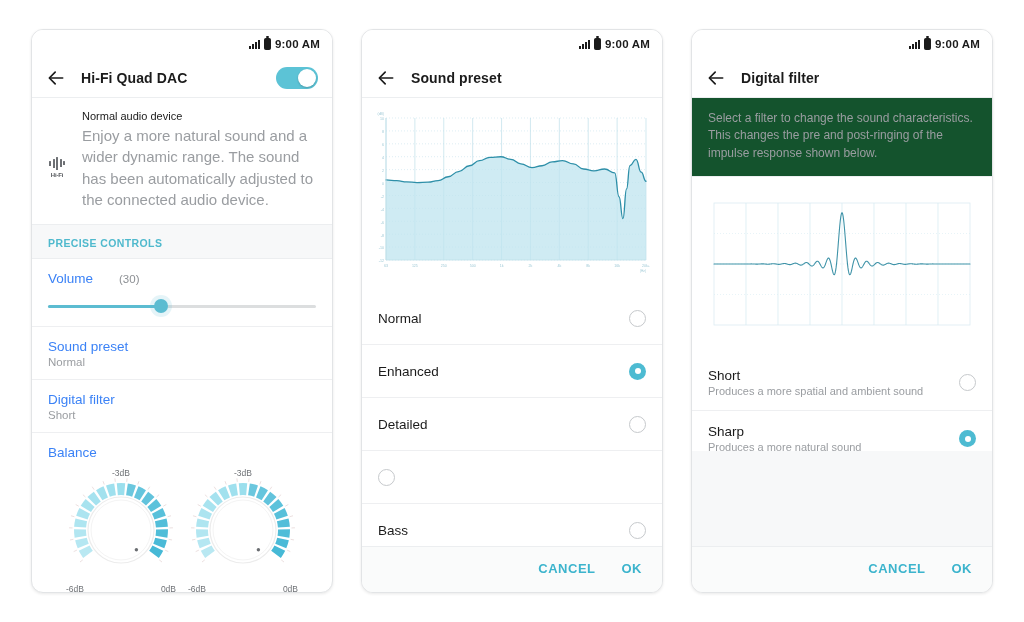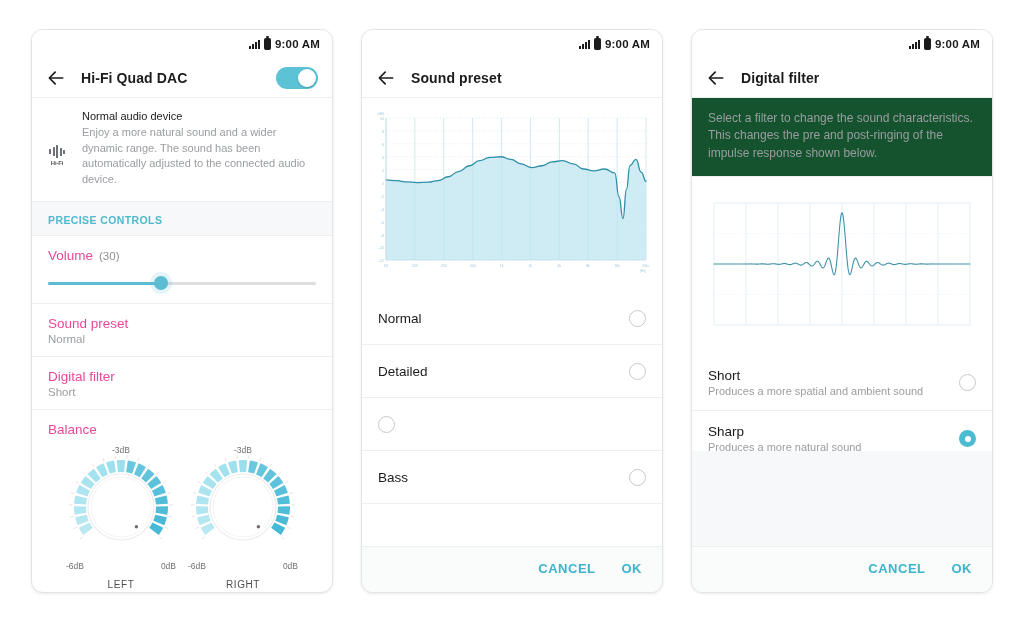--- a/index.html
+++ b/index.html
@@ -69,33 +69,33 @@
   .hifi-bars { display:flex; align-items:center; gap:1.5px; height:13px; }
   .hifi-bars i { width:2px; background:#6d7074; display:block; border-radius:.5px; }
   .hifi-bars i:nth-child(1){height:5px;}
   .hifi-bars i:nth-child(2){height:9px;}
   .hifi-bars i:nth-child(3){height:13px;}
   .hifi-bars i:nth-child(4){height:8px;}
   .hifi-bars i:nth-child(5){height:4px;}
   .hifi-label { font-size:6px; font-weight:700; color:#55585c; margin-top:2px; letter-spacing:-.2px; }
   .device-text { flex:1; }
   .device-title { font-size:11px; color:#1b1b1b; margin-bottom:3px; }
-  .device-desc { font-size:11px; line-height:1.42; color:#9a9da1; }
+  .device-desc { font-size:15px; line-height:1.42; color:#9a9da1; }
 
   .section-head {
     padding:12px 16px 9px;
     font-size:10.5px; font-weight:600; color:#4fb9cd; letter-spacing:.4px;
     background:#f7f8f9; border-bottom:1px solid #eceef0;
   }
 
   .row { padding:12px 16px 11px; border-bottom:1px solid #eeeff1; }
-  .row-title { font-size:13.5px; color:#ec4899; }
+  .row-title { font-size:13.5px; color:#3b82f6; }
   .row-sub { font-size:11.5px; color:#9a9da1; margin-top:2px; }
   .vol-head { display:flex; align-items:baseline; gap:6px; }
-  .vol-count { font-size:11.5px; color:#8d9094; }
+  .vol-count { font-size:11.5px; color:#8d9094;margin-left:20px; }
 
   .slider { position:relative; height:18px; margin-top:11px; display:flex; align-items:center; }
   .slider .track { position:absolute; left:0; right:0; height:3px; background:#dcdedf; border-radius:2px; }
   .slider .fill { position:absolute; left:0; height:3px; background:#5cbcd1; border-radius:2px; width:42%; }
   .slider .thumb {
     position:absolute; left:42%; transform:translateX(-50%);
     width:14px; height:14px; border-radius:50%; background:#5cbcd1;
     box-shadow:0 0 0 4px rgba(92,188,209,.16);
   }
 
@@ -402,20 +402,26 @@
 
     <div class="opt-list" id="preset-list">
         <div class="opt">
           <div class="opt-text">
             <div class="opt-label">Normal</div>
           </div>
           <span class="radio"></span>
         </div>
         <div class="opt">
           <div class="opt-text">
+            <div class="opt-label">Enhanced</div>
+          </div>
+          <span class="radio on"></span>
+        </div>
+        <div class="opt">
+          <div class="opt-text">
             <div class="opt-label">Detailed</div>
           </div>
           <span class="radio"></span>
         </div>
         <div class="opt">
           <span class="radio"></span>
         </div>
         <div class="opt">
           <div class="opt-text">
             <div class="opt-label">Bass</div>

